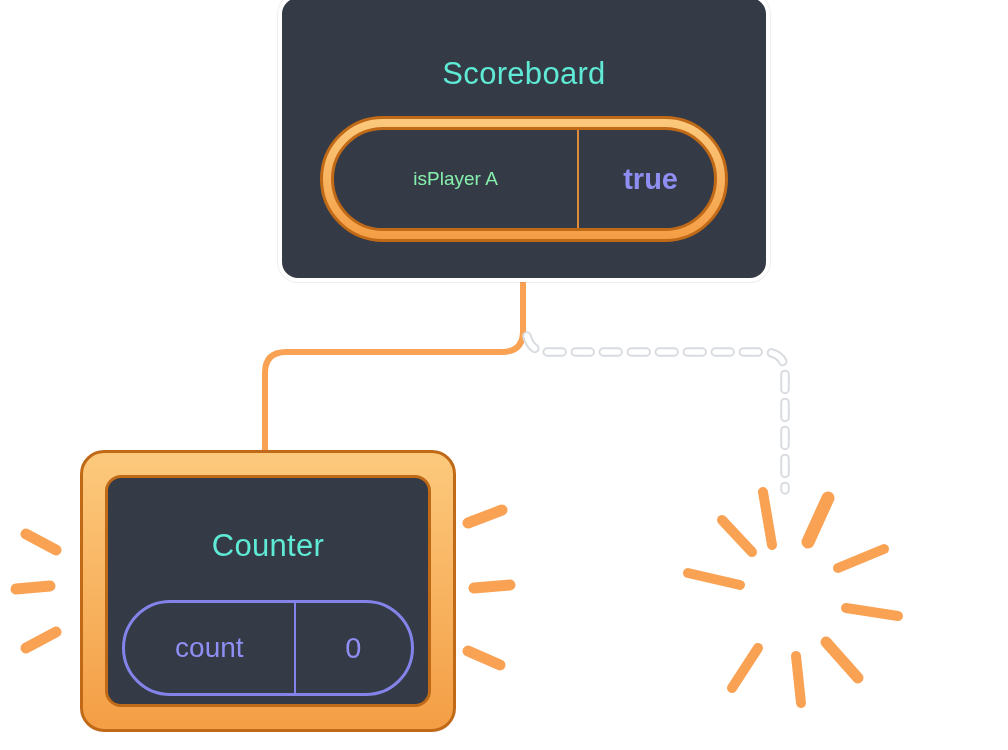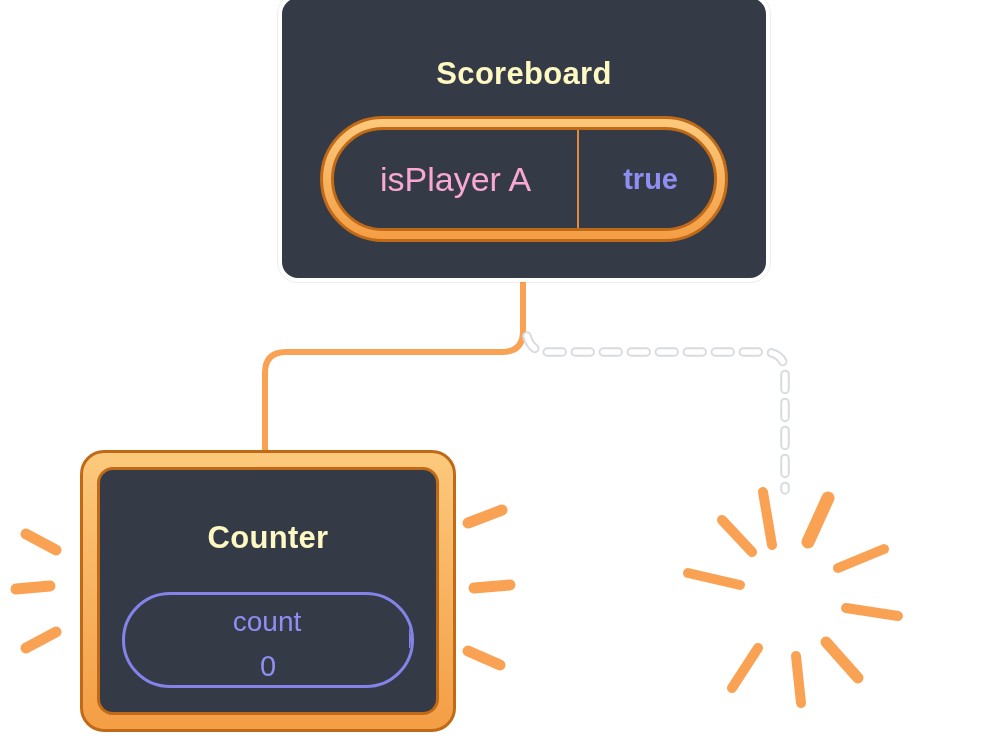--- a/index.html
+++ b/index.html
@@ -14,23 +14,23 @@
 
   
   .card{
     position:absolute;
     background:#343A46;
     box-sizing:border-box;
     z-index:1;
     display:flex;flex-direction:column;align-items:center;
   }
   .card-title{
-    color:#fef9c3;
+    color:#5eead4;
     font-size:31px;
-    font-weight:700;
+    font-weight:400;
     letter-spacing:.3px;
   }
 
   
   .scoreboard{
     left:278px;top:-6px;width:492px;height:288px;
     border:4px solid #ffffff;
     border-radius:20px;
     box-shadow:0 0 0 1px rgba(35,39,47,.08);
     padding-top:58px;
@@ -52,57 +52,57 @@
     border-radius:999px;
     background:#343A46;
     border:3px solid #C06A18;
     display:flex;
     overflow:hidden;
   }
   .pill-ring-inner .pill-key{
     flex:0 0 64%;
     display:flex;align-items:center;justify-content:center;
     border-right:2px solid #DF8D3B;
-    color:#f9a8d4;font-size:34px;
+    color:#86efac;font-size:19px;
   }
   .pill-ring-inner .pill-val{
     flex:1;
     display:flex;align-items:center;justify-content:center;
     color:#8F8FF3;font-size:29px;font-weight:700;padding-left:8px;
   }
 
   
   .counter-frame{
     position:absolute;
     left:80px;top:450px;width:376px;height:282px;
     box-sizing:border-box;
     border-radius:24px;
     background:linear-gradient(180deg,#FCC97C 0%,#F49E45 100%);
     border:3px solid #C06A18;
-    padding:14px;
+    padding:22px;
     z-index:1;
   }
   .counter-inner{
     box-sizing:border-box;
     width:100%;height:100%;
     border-radius:16px;
     background:#343A46;
     border:3px solid #C06A18;
     display:flex;flex-direction:column;align-items:center;
     padding-top:50px;
   }
   .counter-inner .card-title{margin-bottom:36px;}
 
   
   .pill-plain{
     box-sizing:border-box;
     width:292px;height:96px;
     border:3px solid #8383EA;
     border-radius:999px;
-    display:flex;overflow:hidden;flex-direction:column;
+    display:flex;overflow:hidden;
   }
   .pill-plain .pill-key{
     flex:0 0 59%;
     display:flex;align-items:center;justify-content:center;
     border-right:2px solid #8383EA;
     color:#8F8FF3;font-size:28px;
   }
   .pill-plain .pill-val{
     flex:1;
     display:flex;align-items:center;justify-content:center;

